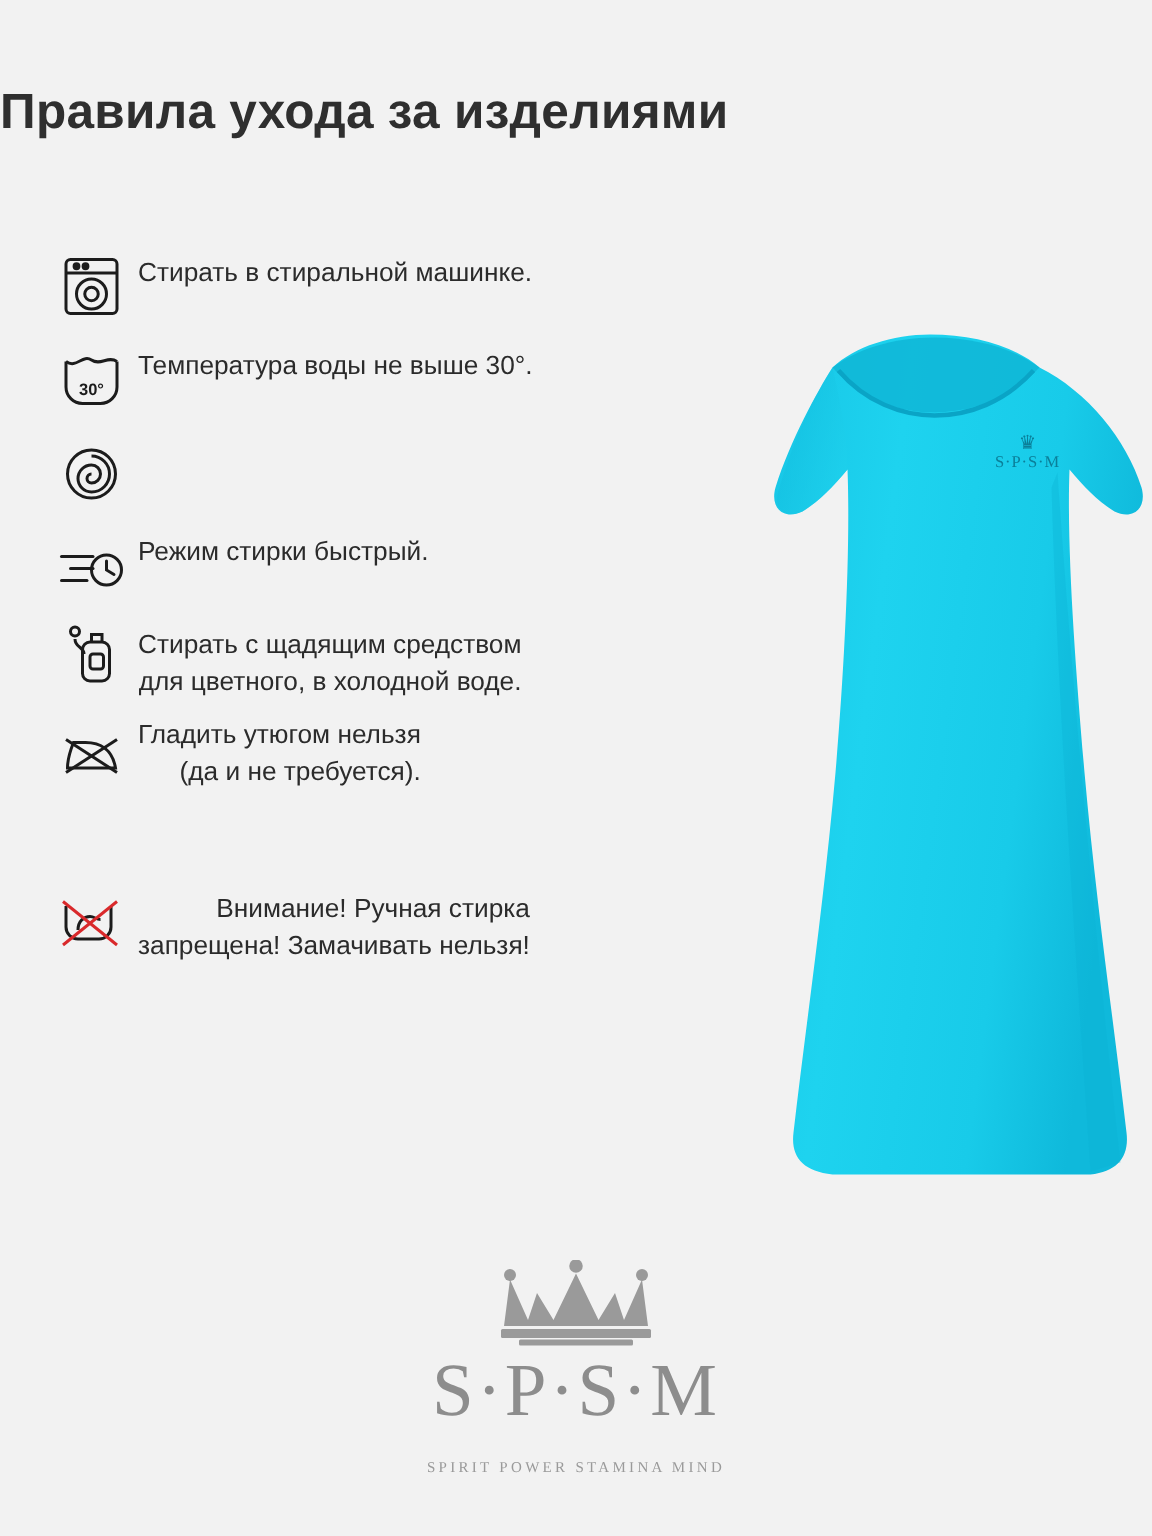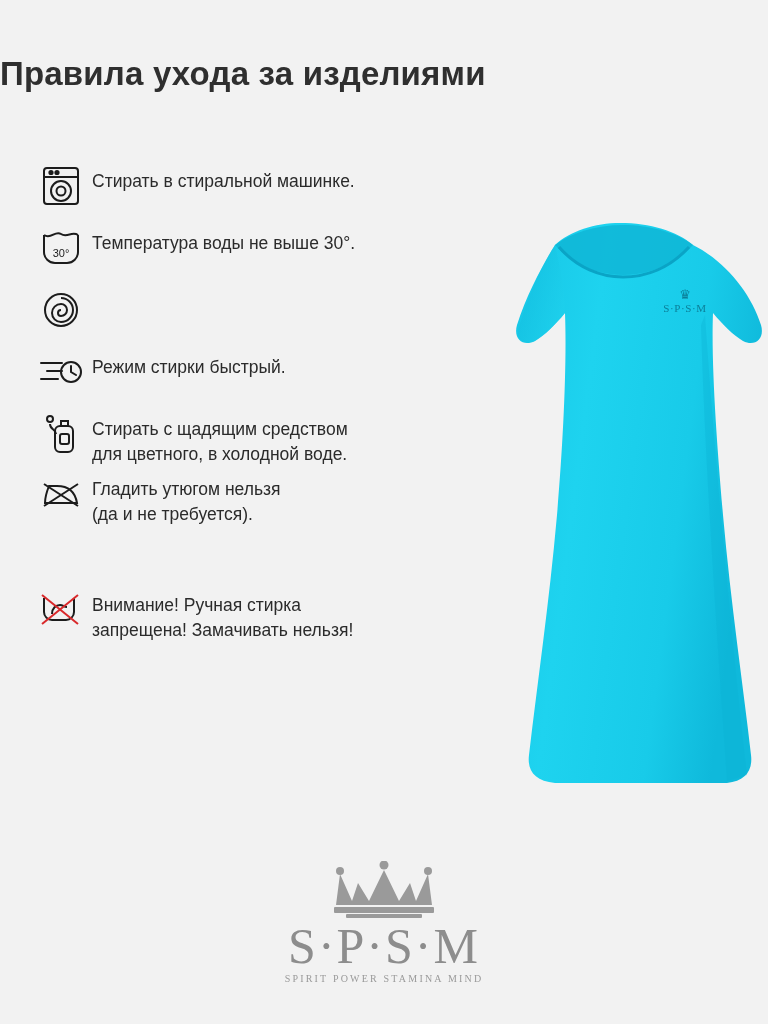--- a/index.html
+++ b/index.html
@@ -39,29 +39,31 @@
   .care-row {
     display: flex;
     align-items: flex-start;
     margin-bottom: 10px;
   }
   .care-icon {
     width: 62px;
     min-width: 62px;
     height: 52px;
     display: flex;
-    align-items: center;
+    align-items: flex-end;
     justify-content: center;
+    font-weight: bold;
   }
   .care-text {
     padding-top: 9px;
     font-size: 17.5px;
     line-height: 1.45;
     color: #2b2b2b;
     white-space: pre-line;
+    text-align: right;
   }
   .row-gap-large { margin-bottom: 56px; }
   .row-gap-xl { margin-bottom: 0; }
 
   
   .tshirt-wrap {
     position: absolute;
     left: 455px;
     top: 215px;
     width: 330px;
@@ -98,21 +100,21 @@
     letter-spacing: 2px;
     line-height: 54px;
     color: #8d8d8d;
     margin-top: -4px;
   }
   .brand-tagline {
     font-family: "Liberation Serif", serif;
     font-size: 10px;
     letter-spacing: 2.2px;
     color: #9a9a9a;
-    margin-top: 0;
+    margin-top: 20px;
   }
 </style>
 </head>
 <body>
 
 <div class="page-title">Правила ухода за изделиями</div>
 
 <div class="care-list">
 
   <div class="care-row">

